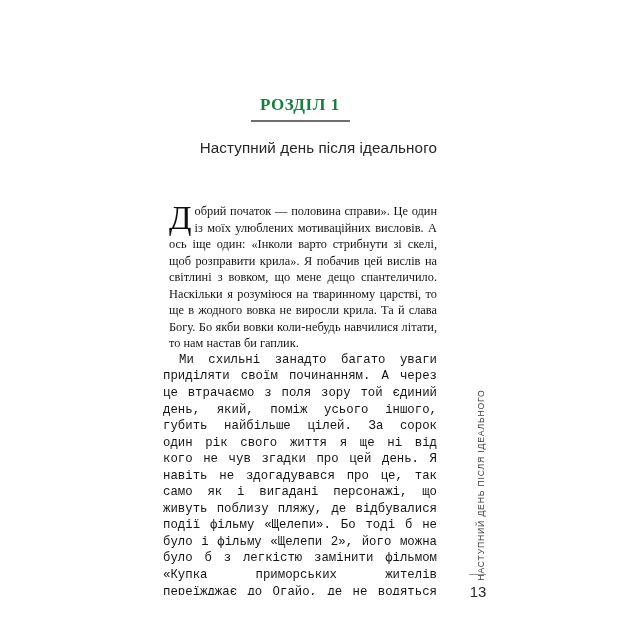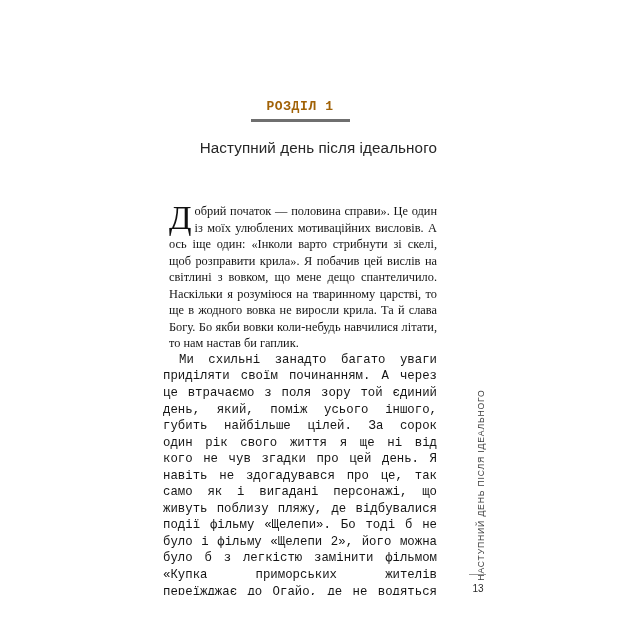--- a/index.html
+++ b/index.html
@@ -26,25 +26,25 @@
 
   
   .chapter-head {
     position: absolute;
     left: 163px;
     top: 96px;
     width: 274px;
     text-align: center;
   }
   .chapter-label {
-    font-family: Liberation Mono, monospace;
+    font-family: Liberation Serif, serif;
     font-weight: bold;
-    font-size: 13px;
+    font-size: 17px;
     letter-spacing: 0.6px;
-    color: #a16207;
+    color: #15803d;
     line-height: 1.1;
     display: inline-block;
   }
   .chapter-rule {
     width: 99px;
     height: 2.6px;
     background: #6f6f6f;
     margin: 5px auto 0 auto;
   }
 
@@ -132,21 +132,21 @@
     height: 1px;
     background: #9a9a9a;
   }
   .folio {
     position: absolute;
     left: 463px;
     top: 583px;
     width: 30px;
     text-align: center;
     font-family: "Liberation Sans", "DejaVu Sans", sans-serif;
-    font-size: 10px;
+    font-size: 15px;
     color: #2a2a2a;
   }
 </style>
 </head>
 <body>
 
 <div class="page">
 
   <div class="chapter-head">
     <div class="chapter-label">РОЗДІЛ 1</div>

